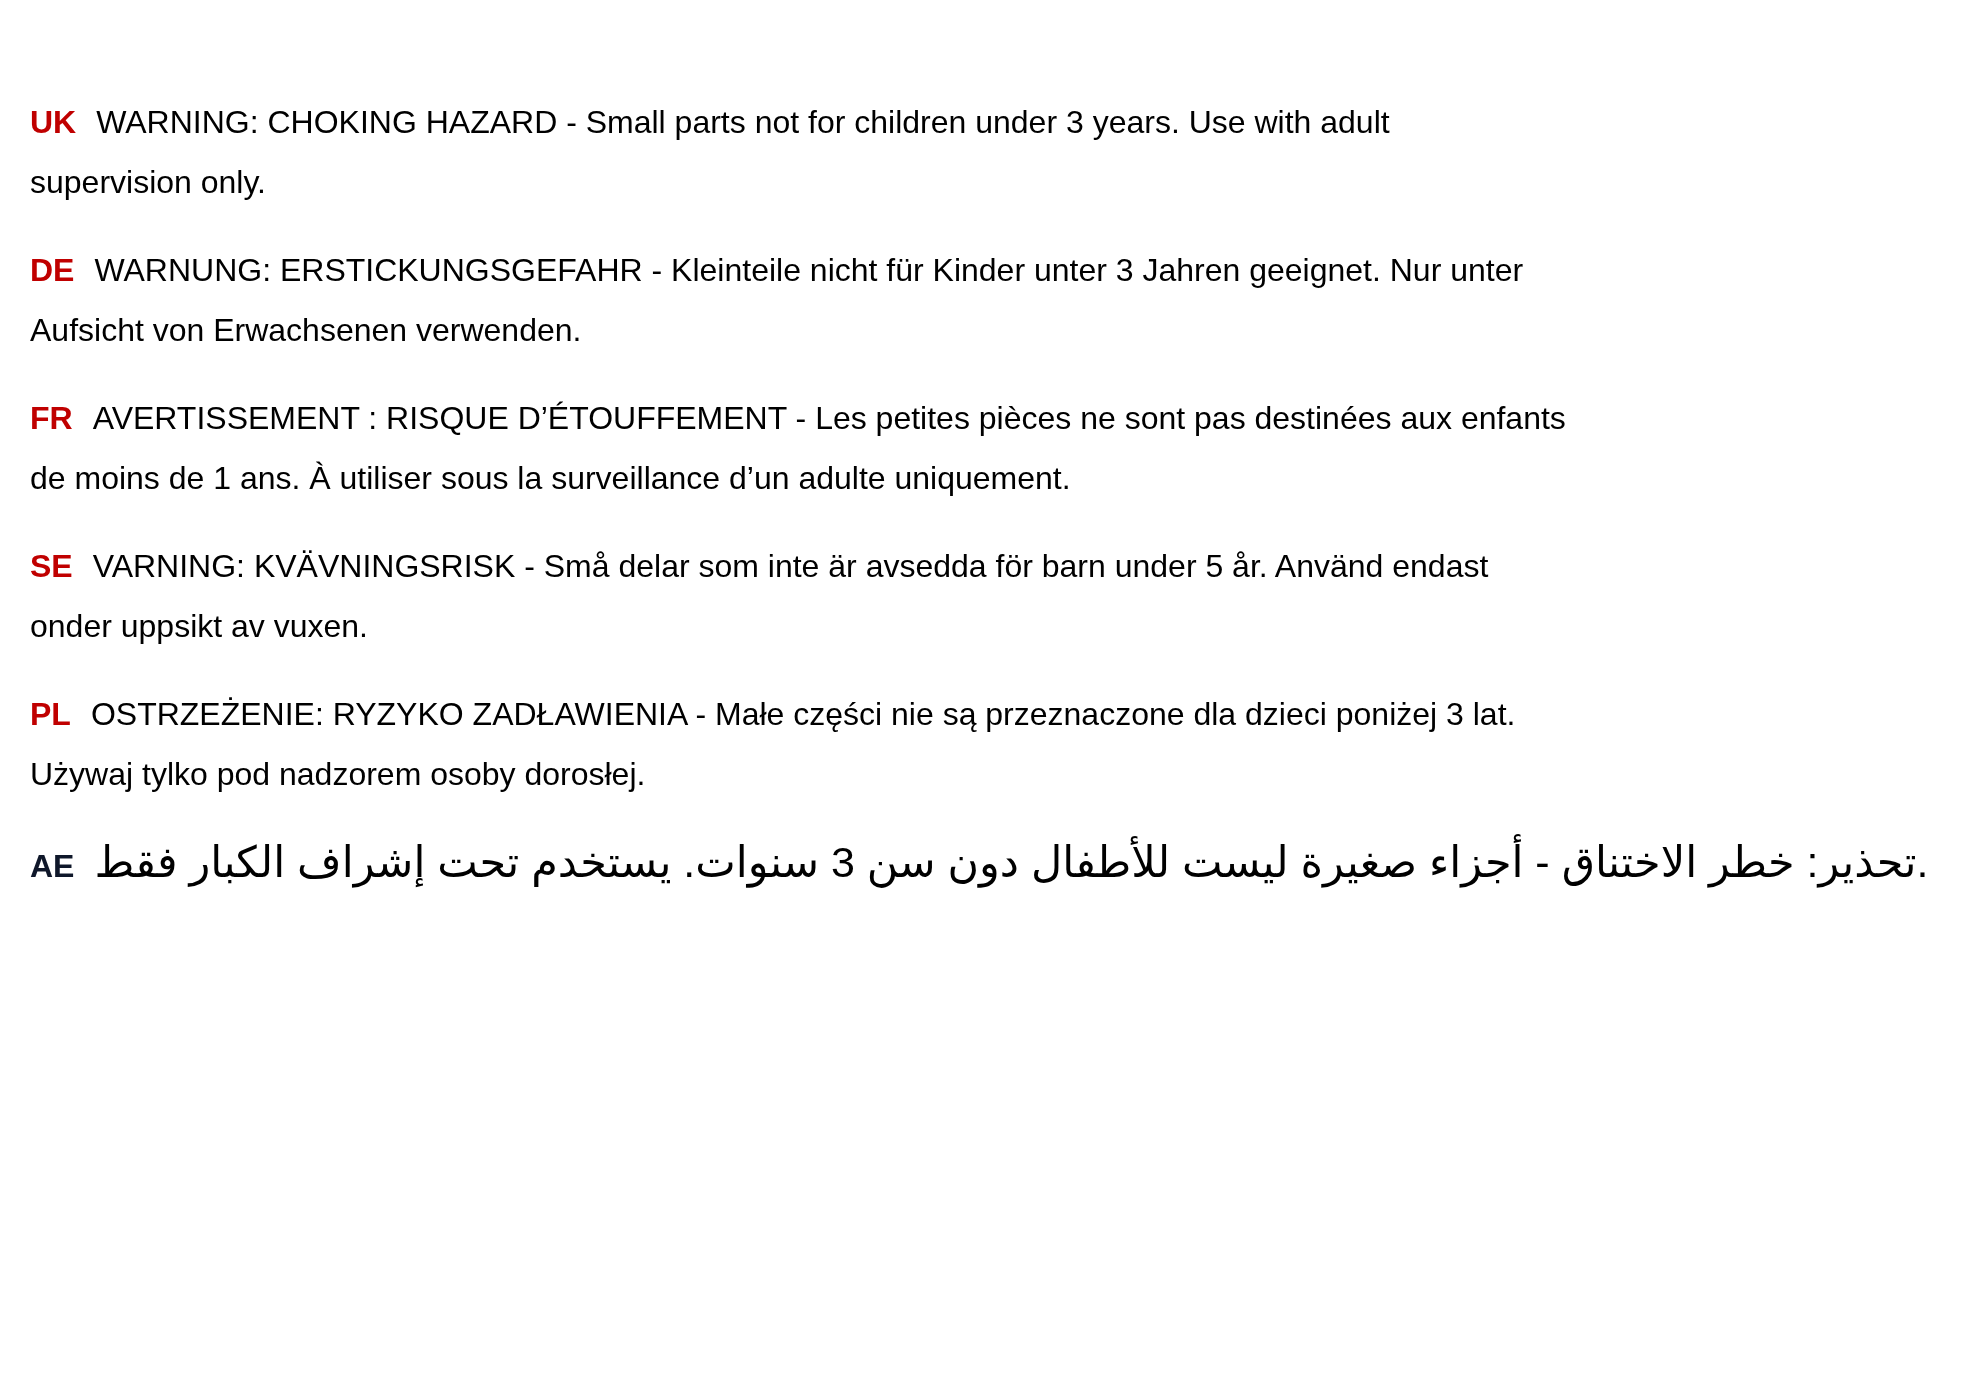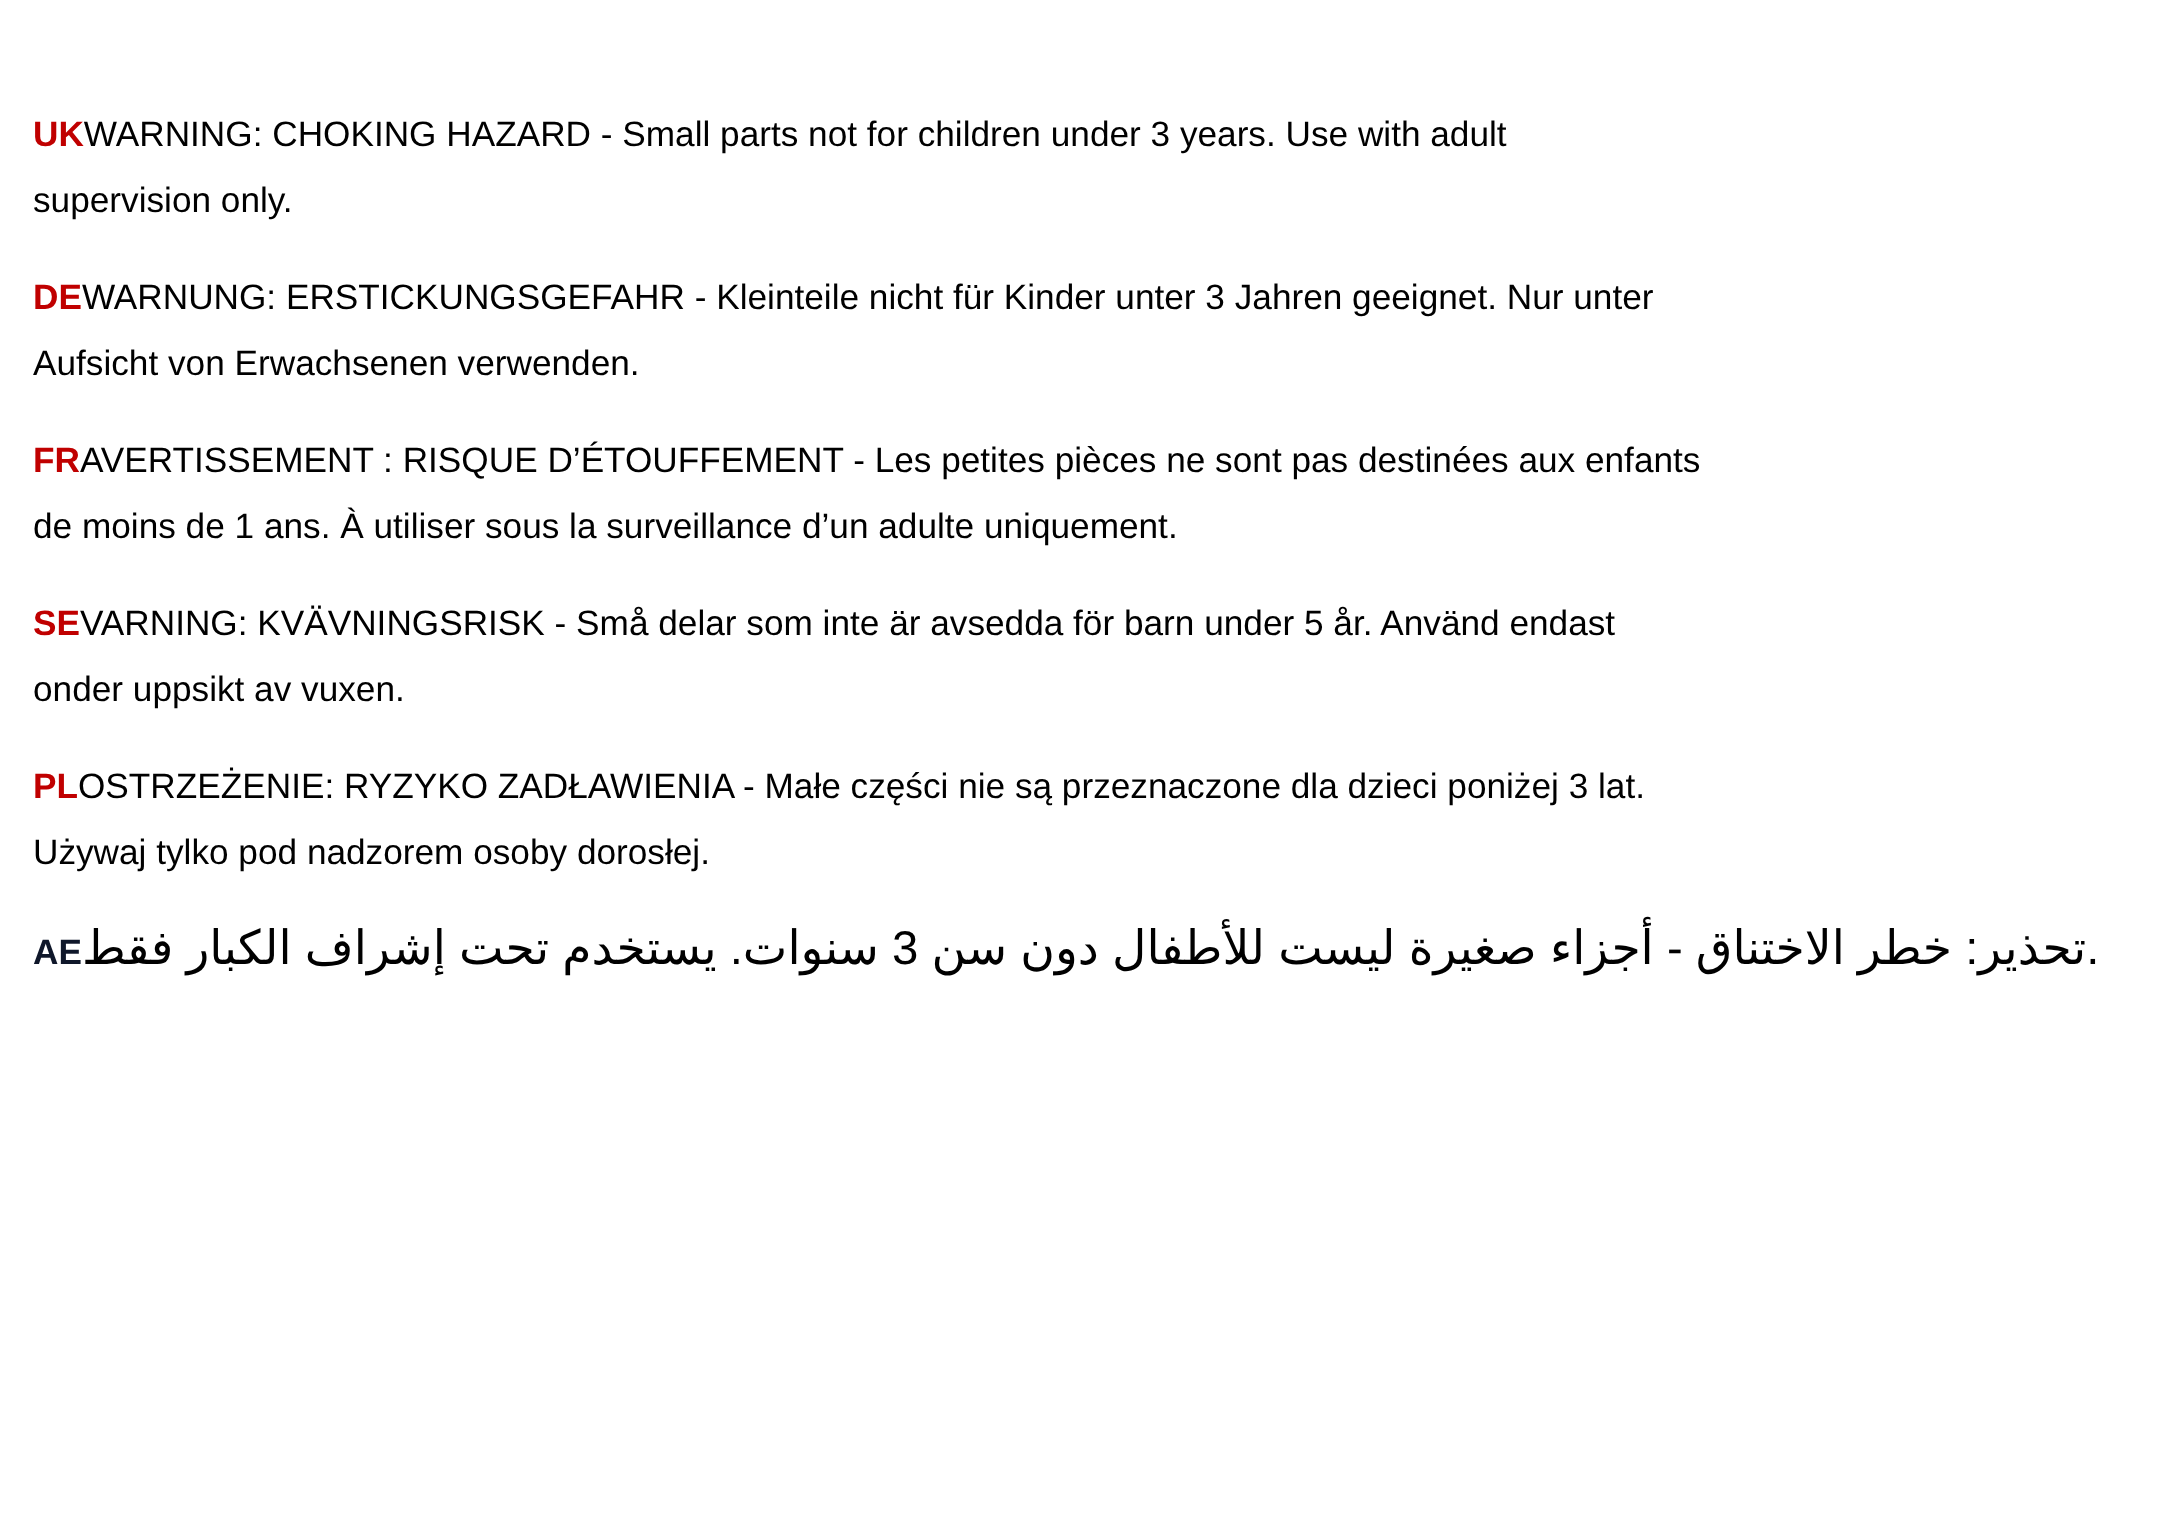--- a/index.html
+++ b/index.html
@@ -19,21 +19,21 @@
     overflow: hidden;
   }
   p.warn {
     margin: 0 0 28px 0;
     font-size: 32px;
     line-height: 60px;
     white-space: nowrap;
   }
   p.warn .code {
     font-weight: bold;
-    margin-right: 0;
+    margin-right: 20px;
   }
   p.warn .t {
     color: #000000;
   }
   .arabic {
     font-size: 43px;
   }
 </style>
 </head>
 <body>

